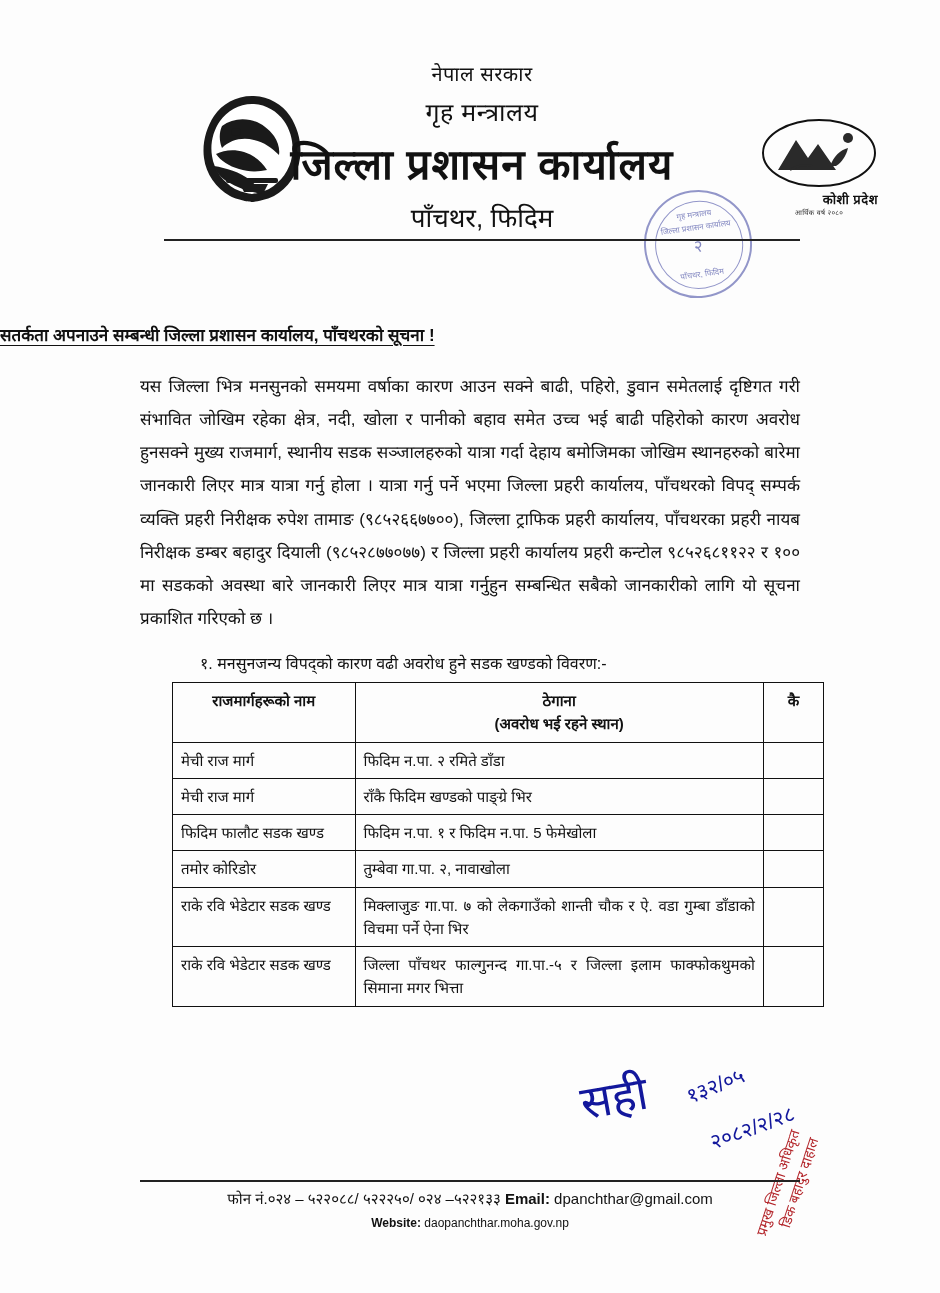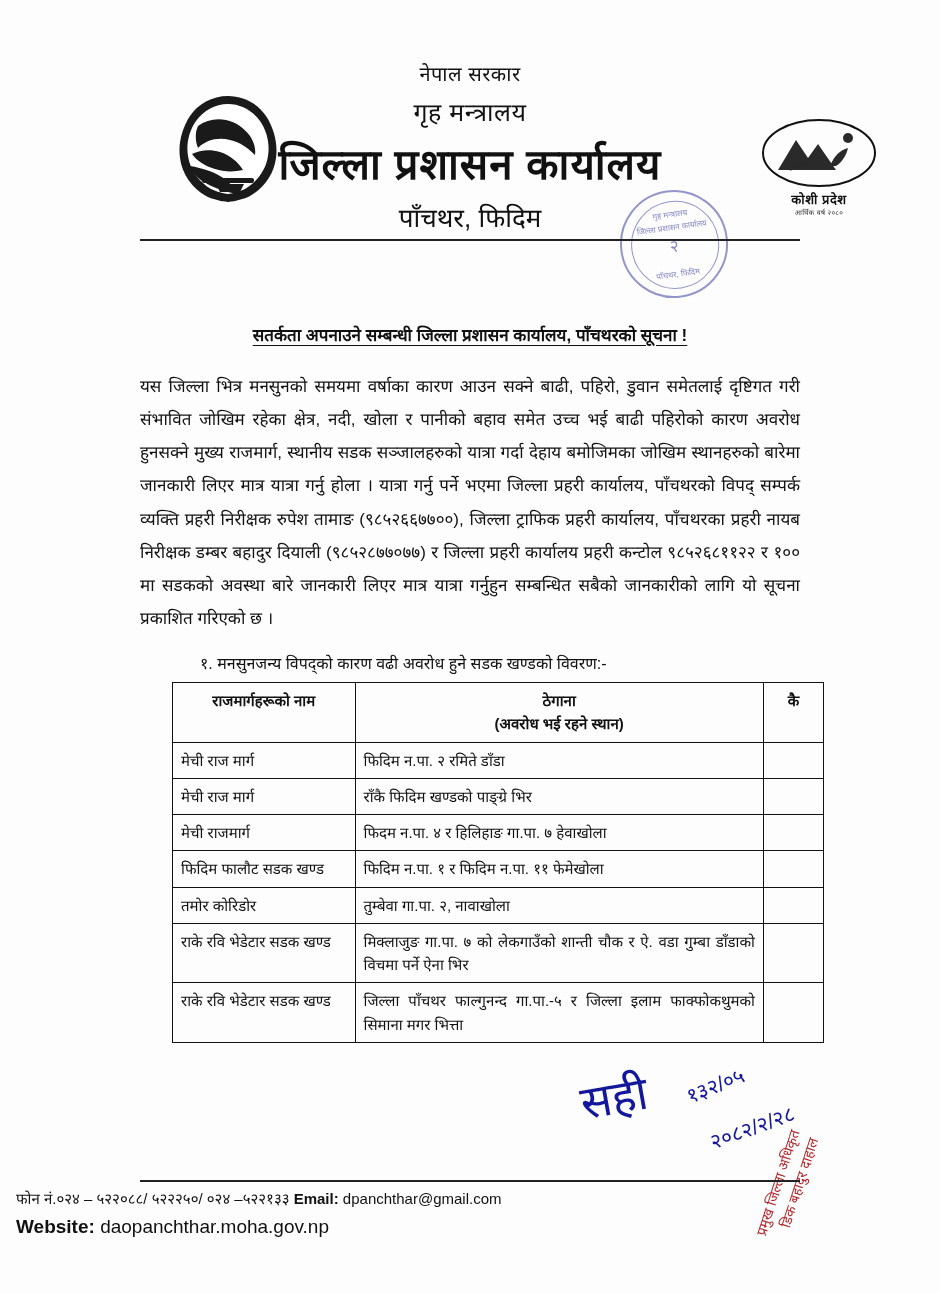--- a/index.html
+++ b/index.html
@@ -21,20 +21,21 @@
     height: 1293px;
     box-sizing: border-box;
     padding: 0;
     background: #fdfdfd;
   }
 
   
   .header {
     position: relative;
     height: 281px;
+    margin-left: 24px;
   }
   .emblem {
     position: absolute;
     left: 168px;
     top: 92px;
     width: 120px;
     height: 112px;
   }
   .emblem svg { display: block; }
 
@@ -44,20 +45,21 @@
     top: 118px;
     width: 118px;
     height: 92px;
     text-align: center;
   }
   .province-logo .pl-label {
     font-size: 13px;
     font-weight: bold;
     letter-spacing: 0.5px;
     margin-top: -2px;
+    text-align: right;
   }
   .province-logo .pl-sub {
     font-size: 7px;
     letter-spacing: 0.3px;
     color: #333;
   }
 
   .title-block {
     position: absolute;
     left: 0;
@@ -120,21 +122,20 @@
     position: absolute;
     left: 140px;
     right: 140px;
     top: 239px;
     border-top: 2px solid #222;
   }
 
   
   .notice-title {
     margin-top: 42px;
-    text-align: center;
     font-size: 17px;
     font-weight: bold;
     text-decoration: underline;
     text-underline-offset: 4px;
   }
 
   
   .body-text {
     margin: 24px 140px 17px 140px;
     font-size: 17px;
@@ -239,31 +240,31 @@
 
   .foot-rule {
     position: absolute;
     left: 140px;
     right: 140px;
     top: 1180px;
     border-top: 2px solid #222;
   }
   .footer {
     position: absolute;
-    left: 16px;
+    left: 0;
     right: 0;
     top: 1188px;
-    text-align: left;
+    text-align: center;
   }
   .foot-line1 {
     font-size: 15px;
   }
   .foot-line1 .email-label { font-weight: bold; }
   .foot-line2 {
-    font-size: 19px;
+    font-size: 12px;
     margin-top: 8px;
   }
   .foot-line2 .w-label { font-weight: bold; }
 </style>
 </head>
 <body>
 
 <div class="page">
 
   <div class="header">
@@ -340,27 +341,22 @@
         <td>मेची राज मार्ग</td>
         <td class="cell-justify">फिदिम न.पा. २ रमिते डाँडा</td>
         <td></td>
       </tr>
       <tr>
         <td>मेची राज मार्ग</td>
         <td class="cell-justify">राँकै फिदिम खण्डको पाङ्ग्रे भिर</td>
         <td></td>
       </tr>
       <tr>
-        <td>मेची राजमार्ग</td>
-        <td class="cell-justify">फिदम न.पा. ४ र हिलिहाङ गा.पा. ७ हेवाखोला</td>
-        <td></td>
-      </tr>
-      <tr>
         <td class="cell-justify">फिदिम  फालौट  सडक खण्ड</td>
-        <td class="cell-justify">फिदिम न.पा. १ र फिदिम न.पा. ११ फेमेखोला</td>
+        <td class="cell-justify">फिदिम न.पा. १ र फिदिम न.पा. 5 फेमेखोला</td>
         <td></td>
       </tr>
       <tr>
         <td>तमोर कोरिडोर</td>
         <td class="cell-justify">तुम्बेवा गा.पा. २, नावाखोला</td>
         <td></td>
       </tr>
       <tr>
         <td class="cell-justify">राके  रवि  भेडेटार  सडक खण्ड</td>
         <td class="cell-justify">मिक्लाजुङ गा.पा. ७ को लेकगाउँको शान्ती चौक र ऐ. वडा गुम्बा डाँडाको विचमा पर्ने ऐना भिर</td>

